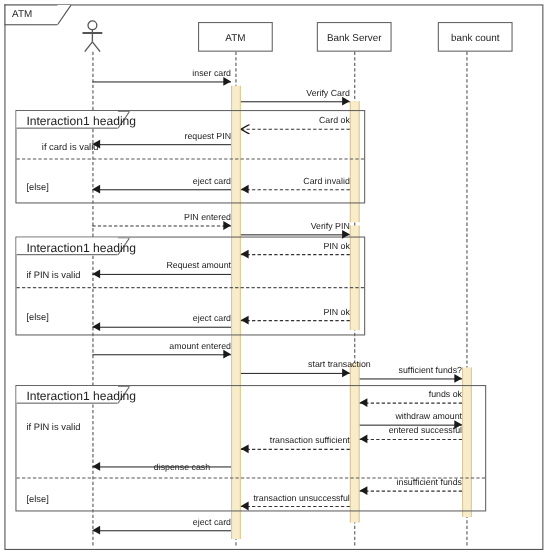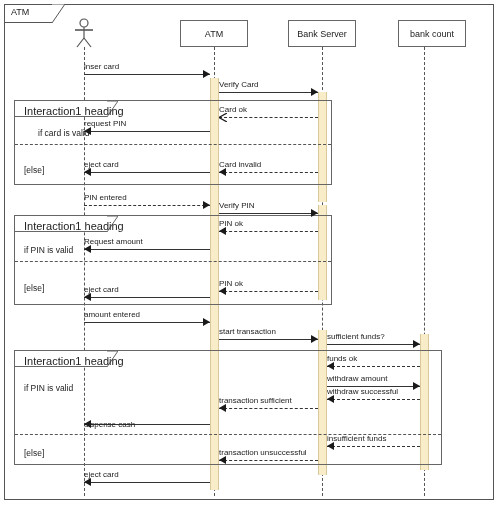--- a/index.html
+++ b/index.html
@@ -156,21 +156,21 @@
     border-bottom: 4px solid transparent;
     border-right: 7px solid #1a1a1a;
   }
   .arrowopen { position: absolute; }
   .arrowopen svg { display: block; }
   .msg-label {
     position: absolute;
     font-size: 8px;
     color: #222222;
     white-space: nowrap;
-    text-align: left;
+    text-align: right;
   }
 </style>
 </head>
 <body>
 
 <div id="stage">
 
   <div class="frame"></div>
   <div class="frame-tag"></div>
   <div class="frame-tag-notch">
@@ -271,21 +271,21 @@
       <div class="arrowhead right" style="left: 203px; top: 201px;"></div>
       <div class="msg-label" style="left: 84px; width: 126px; top: 193px;">PIN entered</div>
       <div class="msg-line" style="left: 219px; top: 213px; width: 99px;"></div>
       <div class="arrowhead right" style="left: 311px; top: 209px;"></div>
       <div class="msg-label" style="left: 219px; width: 99px; top: 201px;">Verify PIN</div>
       <div class="msg-line dashed" style="left: 219px; top: 231px; width: 99px;"></div>
       <div class="arrowhead left" style="left: 219px; top: 227px;"></div>
       <div class="msg-label" style="left: 219px; width: 99px; top: 219px;">PIN ok</div>
       <div class="msg-line" style="left: 84px; top: 249px; width: 126px;"></div>
       <div class="arrowhead left" style="left: 84px; top: 245px;"></div>
-      <div class="msg-label" style="left: 84px; width: 138px; top: 237px;">Request amount</div>
+      <div class="msg-label" style="left: 84px; width: 126px; top: 237px;">Request amount</div>
       <div class="msg-line dashed" style="left: 219px; top: 291px; width: 99px;"></div>
       <div class="arrowhead left" style="left: 219px; top: 287px;"></div>
       <div class="msg-label" style="left: 219px; width: 99px; top: 279px;">PIN ok</div>
       <div class="msg-line" style="left: 84px; top: 297px; width: 126px;"></div>
       <div class="arrowhead left" style="left: 84px; top: 293px;"></div>
       <div class="msg-label" style="left: 84px; width: 126px; top: 285px;">eject card</div>
       <div class="msg-line" style="left: 84px; top: 322px; width: 126px;"></div>
       <div class="arrowhead right" style="left: 203px; top: 318px;"></div>
       <div class="msg-label" style="left: 84px; width: 126px; top: 310px;">amount entered</div>
       <div class="msg-line" style="left: 219px; top: 339px; width: 99px;"></div>
@@ -295,21 +295,21 @@
       <div class="arrowhead right" style="left: 413px; top: 340px;"></div>
       <div class="msg-label" style="left: 327px; width: 93px; top: 332px;">sufficient funds?</div>
       <div class="msg-line dashed" style="left: 327px; top: 366px; width: 93px;"></div>
       <div class="arrowhead left" style="left: 327px; top: 362px;"></div>
       <div class="msg-label" style="left: 327px; width: 93px; top: 354px;">funds ok</div>
       <div class="msg-line" style="left: 327px; top: 386px; width: 93px;"></div>
       <div class="arrowhead right" style="left: 413px; top: 382px;"></div>
       <div class="msg-label" style="left: 327px; width: 93px; top: 374px;">withdraw amount</div>
       <div class="msg-line dashed" style="left: 327px; top: 399px; width: 93px;"></div>
       <div class="arrowhead left" style="left: 327px; top: 395px;"></div>
-      <div class="msg-label" style="left: 327px; width: 93px; top: 387px;">withdraw successful</div>
+      <div class="msg-label" style="left: 327px; width: 93px; top: 387px;">entered successful</div>
       <div class="msg-line dashed" style="left: 219px; top: 408px; width: 99px;"></div>
       <div class="arrowhead left" style="left: 219px; top: 404px;"></div>
       <div class="msg-label" style="left: 219px; width: 99px; top: 396px;">transaction sufficient</div>
       <div class="msg-line" style="left: 84px; top: 424px; width: 126px;"></div>
       <div class="arrowhead left" style="left: 84px; top: 420px;"></div>
       <div class="msg-label" style="left: 84px; width: 107px; top: 420px;">dispense cash</div>
       <div class="msg-line dashed" style="left: 327px; top: 446px; width: 93px;"></div>
       <div class="arrowhead left" style="left: 327px; top: 442px;"></div>
       <div class="msg-label" style="left: 327px; width: 93px; top: 434px;">insufficient funds</div>
       <div class="msg-line dashed" style="left: 219px; top: 460px; width: 99px;"></div>

